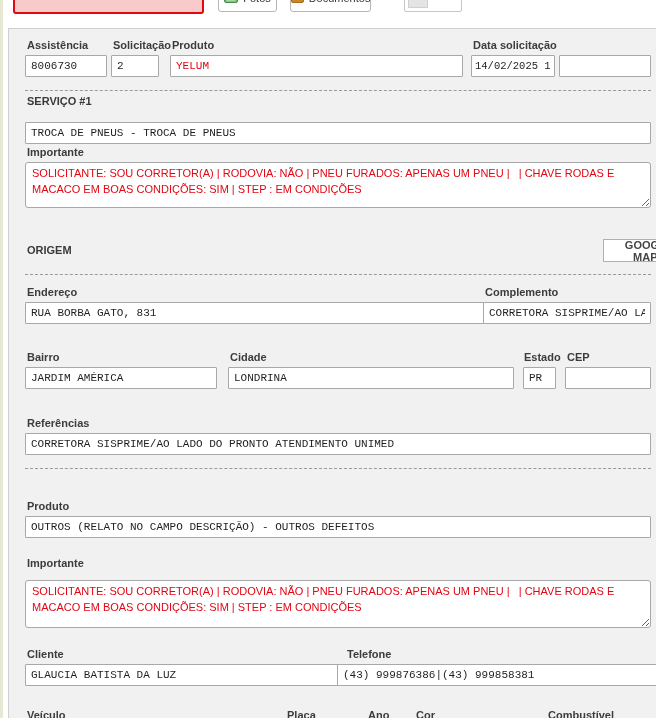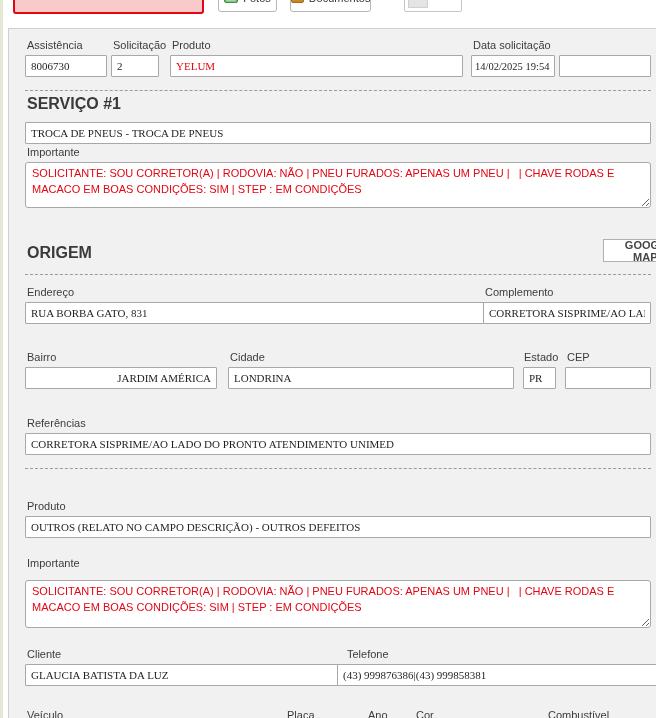--- a/index.html
+++ b/index.html
@@ -41,30 +41,30 @@
   }
   
   .panel{
     position:absolute;left:8px;top:28px;width:652px;height:700px;
     box-sizing:border-box;
     background:#f1f1f1;
     border:1px solid #cfcfcf;
   }
   .lbl{
     position:absolute;
-    font-size:11px;color:#3c3c3c;white-space:nowrap;
+    font-size:11px;color:#3c3c3c;white-space:nowrap;font-weight:bold;
   }
   .hdg{
     position:absolute;
-    font-size:16px;font-weight:bold;color:#3a3a3a;white-space:nowrap;
+    font-size:11px;font-weight:bold;color:#3a3a3a;white-space:nowrap;
   }
   .inp{
     position:absolute;box-sizing:border-box;height:22px;
     background:#ffffff;border:1px solid #a8a8a8;
-    font-family:Liberation Serif, serif;
+    font-family:Liberation Mono, monospace;
     font-size:11px;color:#1f1f1f;padding:0 5px;border-radius:1px;
   }
   .inp.red{color:#e30613;}
   .inp.small{font-size:10.5px;padding:0 3px;}
   textarea.tarea{
     position:absolute;box-sizing:border-box;
     background:#ffffff;border:1px solid #a8a8a8;border-radius:3px;
     font-family:"Liberation Sans", sans-serif;
     font-size:11px;color:#e30613;padding:3px 6px;
     resize:both;overflow:hidden;line-height:1.45;
@@ -141,21 +141,21 @@
 
     <div class="dash" style="left:16px;top:245px;width:626px;"></div>
 
     <span class="lbl" style="left:18px;top:257px;">Endereço</span>
     <input class="inp" style="left: 16px; top: 273px; width: 528px;" value="RUA BORBA GATO, 831">
 
     <span class="lbl" style="left:476px;top:257px;">Complemento</span>
     <input class="inp" style="left: 474px; top: 273px; width: 168px;" value="CORRETORA SISPRIME/AO LADO DO">
 
     <span class="lbl" style="left:18px;top:322px;">Bairro</span>
-    <input class="inp" style="left: 16px; top: 338px; width: 192px; text-align: right;" value="JARDIM AMÉRICA">
+    <input class="inp" style="left: 16px; top: 338px; width: 192px;" value="JARDIM AMÉRICA">
 
     <span class="lbl" style="left:221px;top:322px;">Cidade</span>
     <input class="inp" style="left: 219px; top: 338px; width: 286px;" value="LONDRINA">
 
     <span class="lbl" style="left:515px;top:322px;">Estado</span>
     <input class="inp" style="left: 514px; top: 338px; width: 33px;" value="PR">
 
     <span class="lbl" style="left:558px;top:322px;">CEP</span>
     <input class="inp" style="left: 556px; top: 338px; width: 86px;" value="">
 

